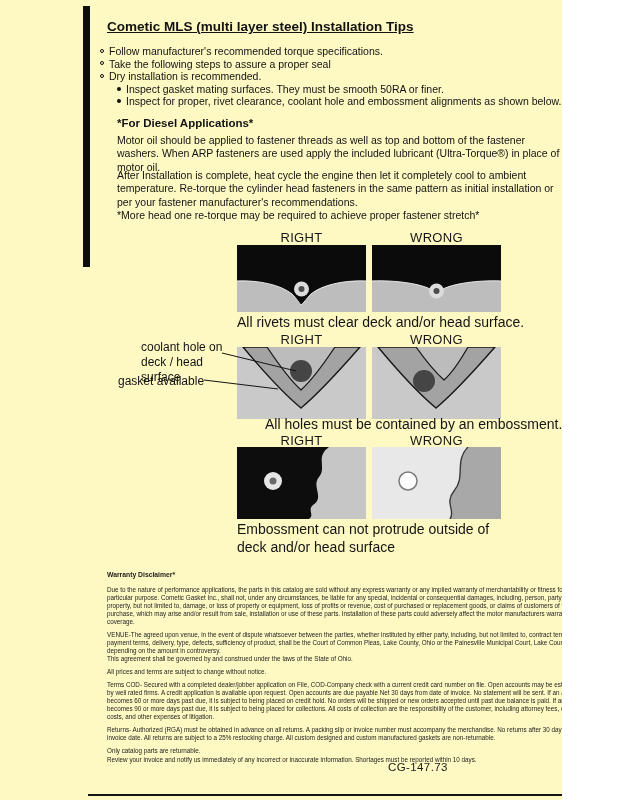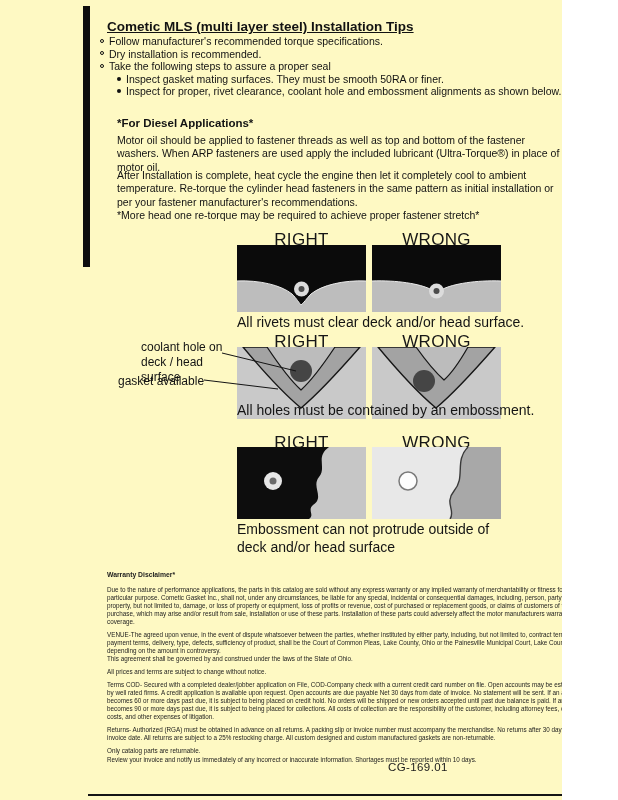--- a/index.html
+++ b/index.html
@@ -7,45 +7,45 @@
   .page {
     position:relative; width:562px; height:800px; background:#fef9c3;
     font-family:"Liberation Sans", sans-serif; color:#121212; overflow:hidden;
   }
   .abs { position:absolute; }
 
   .left-bar { left:83px; top:6px; width:7px; height:261px; background:#0e0e0e; }
 
   .title { left:107px; top:19px; font-size:13.5px; font-weight:700; text-decoration:underline; }
 
-  .tips { left:100px; top:35px; width:480px; font-size:10.5px; line-height:1.15;text-align:right; }
+  .tips { left:100px; top:45px; width:480px; font-size:10.5px; line-height:1.15;text-align:right; }
   .tip { display:flex; align-items:flex-start; margin-bottom:0.5px; }
   .tip.l2 { margin-left:17px; }
   .dot-open { flex:0 0 auto; width:4px; height:4px; border:1px solid #111; border-radius:50%; margin:3.5px 5px 0 0; }
   .dot-fill { flex:0 0 auto; width:4px; height:4px; background:#111; border-radius:50%; margin:4px 5px 0 0; }
 
   .diesel-h { left:117px; top:117px; font-size:11.5px; font-weight:700; }
   .para { left:117px; width:452px; font-size:10.5px; line-height:1.28; }
   .p1 { top:134px; }
   .p2 { top:169px; }
   .note { top:209px; width:470px; }
 
-  .dg-label { width:129px; text-align:center; font-size:17px; letter-spacing:0.3px; color:#161616; }
+  .dg-label { width:129px; text-align:center; font-size:13px; letter-spacing:0.3px; color:#161616; }
   .x-left  { left:237px; }
   .x-right { left:372px; }
   .y-r1-label { top:230px; }
   .y-r2-label { top:332px; }
   .y-r3-label { top:433px; }
   .panel { width:129px; line-height:0; }
   .y-r1-panel { top:245px; }
   .y-r2-panel { top:347px; }
   .y-r3-panel { top:447px; }
   .caption { left:237px; font-size:14px; color:#141414; }
   .cap-r1 { top:314px; width:300px; }
-  .cap-r2 { top:402px; width:300px; }
+  .cap-r2 { top:416px; width:300px;margin-left:28px; }
   .cap-r3 { top:521px; width:280px; line-height:1.25; }
 
   .callout { font-size:12px; line-height:1.25; color:#141414; }
   .co-1 { left:141px; top:340px; width:86px; }
   .co-2 { left:118px; top:374px; width:96px; }
   .connectors { left:0; top:0; pointer-events:none; }
 
   .disc { left:107px; top:571px; width:484px; font-size:6.3px; line-height:1.28; color:#1c1c1c; }
   .disc-h { font-size:6.8px; font-weight:700; margin-bottom:6px; }
   .disc p { margin-bottom:5px; white-space:pre-line; }
@@ -62,25 +62,25 @@
 
   <h1 class="abs title">Cometic MLS (multi layer steel) Installation Tips</h1>
 
   <div class="abs tips">
     <div class="tip l1">
       <span class="dot-open"></span>
       <span>Follow manufacturer's recommended torque specifications.</span>
     </div>
     <div class="tip l1">
       <span class="dot-open"></span>
-      <span>Dry installation is recommended.</span>
+      <span>Take the following steps to assure a proper seal</span>
     </div>
     <div class="tip l1">
       <span class="dot-open"></span>
-      <span>Take the following steps to assure a proper seal</span>
+      <span>Dry installation is recommended.</span>
     </div>
     <div class="tip l2">
       <span class="dot-fill"></span>
       <span>Inspect gasket mating surfaces.  They must be smooth 50RA or finer.</span>
     </div>
     <div class="tip l2">
       <span class="dot-fill"></span>
       <span>Inspect for proper, rivet clearance, coolant hole and embossment alignments as shown below.</span>
     </div>
   </div>
@@ -168,16 +168,16 @@
     <p>Due to the nature of performance applications, the parts in this catalog are sold without any express warranty or any implied warranty of merchantability or fitness for a particular purpose.  Cometic Gasket Inc., shall not, under any circumstances, be liable for any special, incidental or consequential damages, including, person, party or property, but not limited to, damage, or loss of property or equipment, loss of profits or revenue, cost of purchased or replacement goods, or claims of customers of the purchase, which may arise and/or result from sale, installation or use of these parts.  Installation of these parts could adversely affect the motor manufacturers warranty coverage.</p>
     <p>VENUE-The agreed upon venue, in the event of dispute whatsoever between the parties, whether instituted by either party, including, but not limited to, contract terms, payment terms, delivery, type, defects, sufficiency of product, shall be the Court of Common Pleas, Lake County, Ohio or the Painesville Municipal Court, Lake County, Ohio, depending on the amount in controversy.
 This agreement shall be governed by and construed under the laws of the State of Ohio.</p>
     <p>All prices and terms are subject to change without notice.</p>
     <p>Terms COD- Secured with a completed dealer/jobber application on File, COD-Company check with a current credit card number on file.  Open accounts may be established by well rated firms.  A credit application is available upon request.  Open accounts are due payable Net 30 days from date of invoice.  No statement will be sent.  If an account becomes 60 or more days past due, it is subject to being placed on credit hold.  No orders will be shipped or new orders accepted until past due balance is paid.  If an account becomes 90 or more days past due, it is subject to being placed for collections.  All costs of collection are the responsibility of the customer, including attorney fees, court costs, and other expenses of litigation.</p>
     <p>Returns- Authorized (RGA) must be obtained in advance on all returns.  A packing slip or invoice number must accompany the merchandise.  No returns after 30 days from invoice date.  All returns are subject to a 25% restocking charge.  All custom designed and custom manufactured gaskets are non-returnable.</p>
     <p>Only catalog parts are returnable.
 Review your invoice and notify us immediately of any incorrect or inaccurate information.  Shortages must be reported within 10 days.</p>
   </div>
 
-  <div class="abs footer-code">CG-169.01</div>
+  <div class="abs footer-code">CG-147.73</div>
   <div class="abs bottom-line"></div>
 
 </div>
 
 </body></html>

